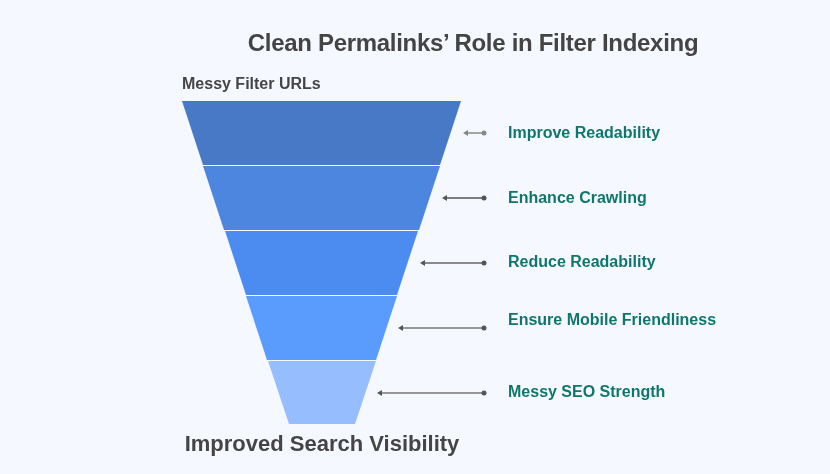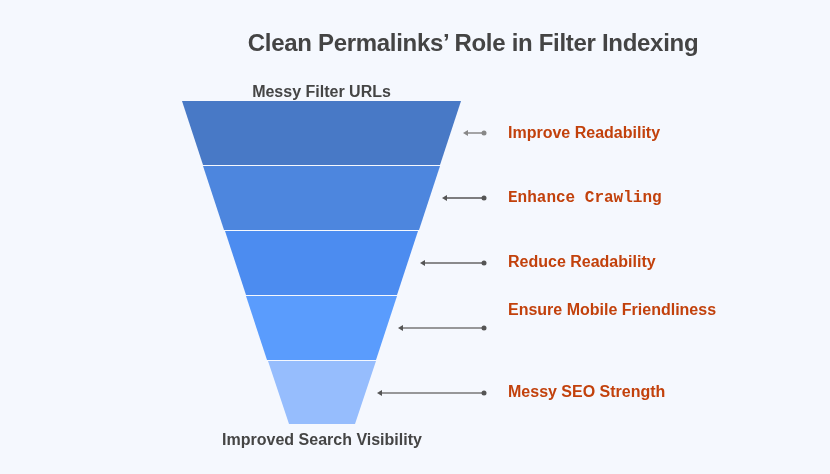--- a/index.html
+++ b/index.html
@@ -23,47 +23,46 @@
     text-align: center;
     font-size: 24px;
     font-weight: bold;
     color: #444;
     letter-spacing: -0.3px;
   }
   .top-label {
     position: absolute;
     left: 182px;
     width: 279px;
-    top: 83px;
-    text-align: center;
+    top: 75px;
     font-size: 16px;
     font-weight: bold;
     color: #454545;
   }
   .bottom-label {
     position: absolute;
     left: 172px;
     width: 300px;
     top: 431px;
     text-align: center;
-    font-size: 16px;
+    font-size: 22px;
     font-weight: bold;
     color: #454545;
   }
   svg.funnel {
     position: absolute;
     left: 0;
     top: 0;
   }
   .stage-label {
     position: absolute;
     left: 508px;
     font-size: 16px;
     font-weight: bold;
-    color: #c2410c;
+    color: #0f766e;
     white-space: nowrap;
     line-height: 20px;
   }
 </style>
 </head>
 <body>
 
 <div class="title">Clean Permalinks’ Role in Filter Indexing</div>
 <div class="top-label">Messy Filter URLs</div>
 
@@ -96,18 +95,18 @@
     <circle cx="484" cy="328" r="2.5" fill="#555"></circle>
   </g>
   <g>
     <line x1="380" y1="393" x2="484" y2="393" stroke="#777" stroke-width="1.5"></line>
     <polygon points="377,393 382,390 382,396" fill="#555"></polygon>
     <circle cx="484" cy="393" r="2.5" fill="#555"></circle>
   </g>
 </svg>
 
 <div class="stage-label" style="top:123px;">Improve Readability</div>
-<div class="stage-label" style="top:188px;font-family:Liberation Mono, monospace;">Enhance Crawling</div>
+<div class="stage-label" style="top:188px;">Enhance Crawling</div>
 <div class="stage-label" style="top:252px;">Reduce Readability</div>
-<div class="stage-label" style="top:300px;">Ensure Mobile Friendliness</div>
+<div class="stage-label" style="top:310px;">Ensure Mobile Friendliness</div>
 <div class="stage-label" style="top:382px;">Messy SEO Strength</div>
 
 <div class="bottom-label">Improved Search Visibility</div>
 
 </body></html>

